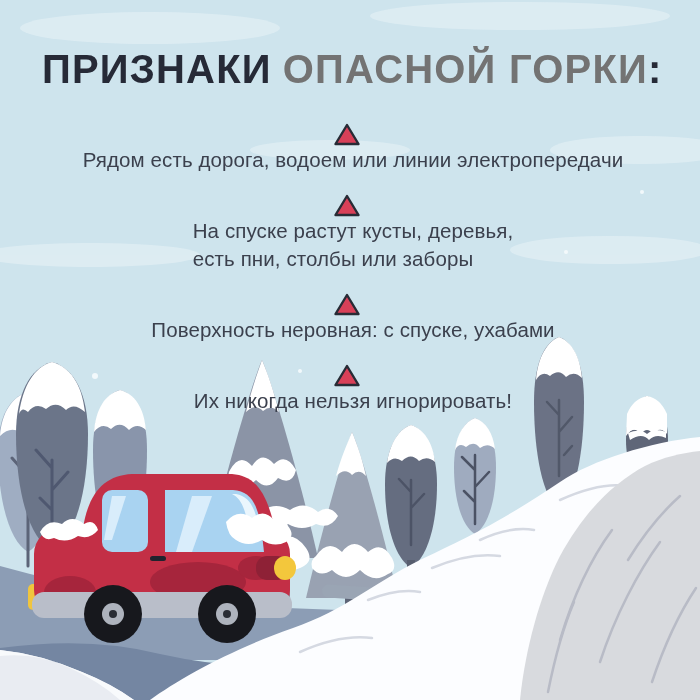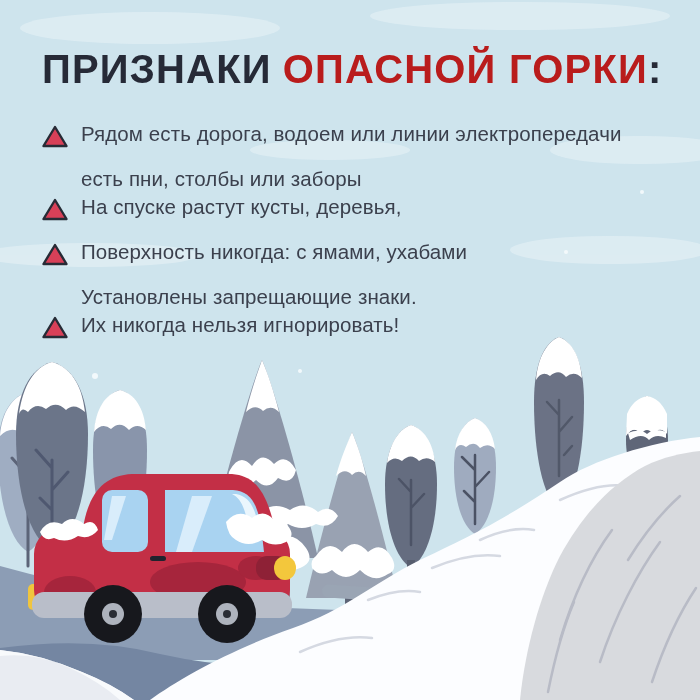--- a/index.html
+++ b/index.html
@@ -8,23 +8,23 @@
     background:#cee4ed;
     font-family:"Liberation Sans", sans-serif;
   }
   .poster{position:absolute;inset:0;}
   .scene{position:absolute;left:0;top:0;width:700px;height:700px;z-index:0;}
   .content{position:relative;z-index:1;padding:48px 36px 0 42px;}
   .title{
     font-size:40px;font-weight:700;letter-spacing:1.2px;line-height:1.05;
     color:#262a37;white-space:nowrap;margin:0 0 30px 0;
   }
-  .title .hl{color:#b91c1c;margin-left:11px;}
+  .title .hl{color:#737373;margin-left:11px;}
   .bullets{list-style:none;margin:0;padding:0;}
-  .bullet{display:flex;align-items:flex-end;margin-bottom:17px;}
+  .bullet{display:flex;align-items:center;margin-bottom:17px;flex-direction:column;}
   .marker{flex:0 0 auto;margin:3px 13px 0 0;}
   .lines{
     font-size:20.5px;line-height:28px;color:#3b404d;letter-spacing:0.1px;
   }
   .lines span{display:block;}
 </style>
 </head>
 <body>
 
 <div class="poster">
@@ -181,39 +181,38 @@
         <div class="lines">
           <span>Рядом есть дорога, водоем или линии электропередачи</span>
         </div>
       </li>
 
       <li class="bullet">
         <svg class="marker" width="26" height="23" viewBox="0 0 26 23">
           <polygon points="13,2 24.5,21 1.5,21" fill="#d84058" stroke="#272b36" stroke-width="2.4" stroke-linejoin="round"></polygon>
         </svg>
         <div class="lines">
+          <span>На спуске растут кусты, деревья,</span>
           <span>есть пни, столбы или заборы</span>
-          <span>На спуске растут кусты, деревья,</span>
-        </div>
-      </li>
-
-      <li class="bullet">
-        <svg class="marker" width="26" height="23" viewBox="0 0 26 23">
-          <polygon points="13,2 24.5,21 1.5,21" fill="#d84058" stroke="#272b36" stroke-width="2.4" stroke-linejoin="round"></polygon>
-        </svg>
-        <div class="lines">
-          <span>Поверхность никогда: с ямами, ухабами</span>
-        </div>
-      </li>
-
-      <li class="bullet">
-        <svg class="marker" width="26" height="23" viewBox="0 0 26 23">
-          <polygon points="13,2 24.5,21 1.5,21" fill="#d84058" stroke="#272b36" stroke-width="2.4" stroke-linejoin="round"></polygon>
-        </svg>
-        <div class="lines">
-          <span>Установлены запрещающие знаки.</span>
+        </div>
+      </li>
+
+      <li class="bullet">
+        <svg class="marker" width="26" height="23" viewBox="0 0 26 23">
+          <polygon points="13,2 24.5,21 1.5,21" fill="#d84058" stroke="#272b36" stroke-width="2.4" stroke-linejoin="round"></polygon>
+        </svg>
+        <div class="lines">
+          <span>Поверхность неровная: с спуске, ухабами</span>
+        </div>
+      </li>
+
+      <li class="bullet">
+        <svg class="marker" width="26" height="23" viewBox="0 0 26 23">
+          <polygon points="13,2 24.5,21 1.5,21" fill="#d84058" stroke="#272b36" stroke-width="2.4" stroke-linejoin="round"></polygon>
+        </svg>
+        <div class="lines">
           <span>Их никогда нельзя игнорировать!</span>
         </div>
       </li>
 
     </ul>
   </div>
 </div>
 
 </body></html>

